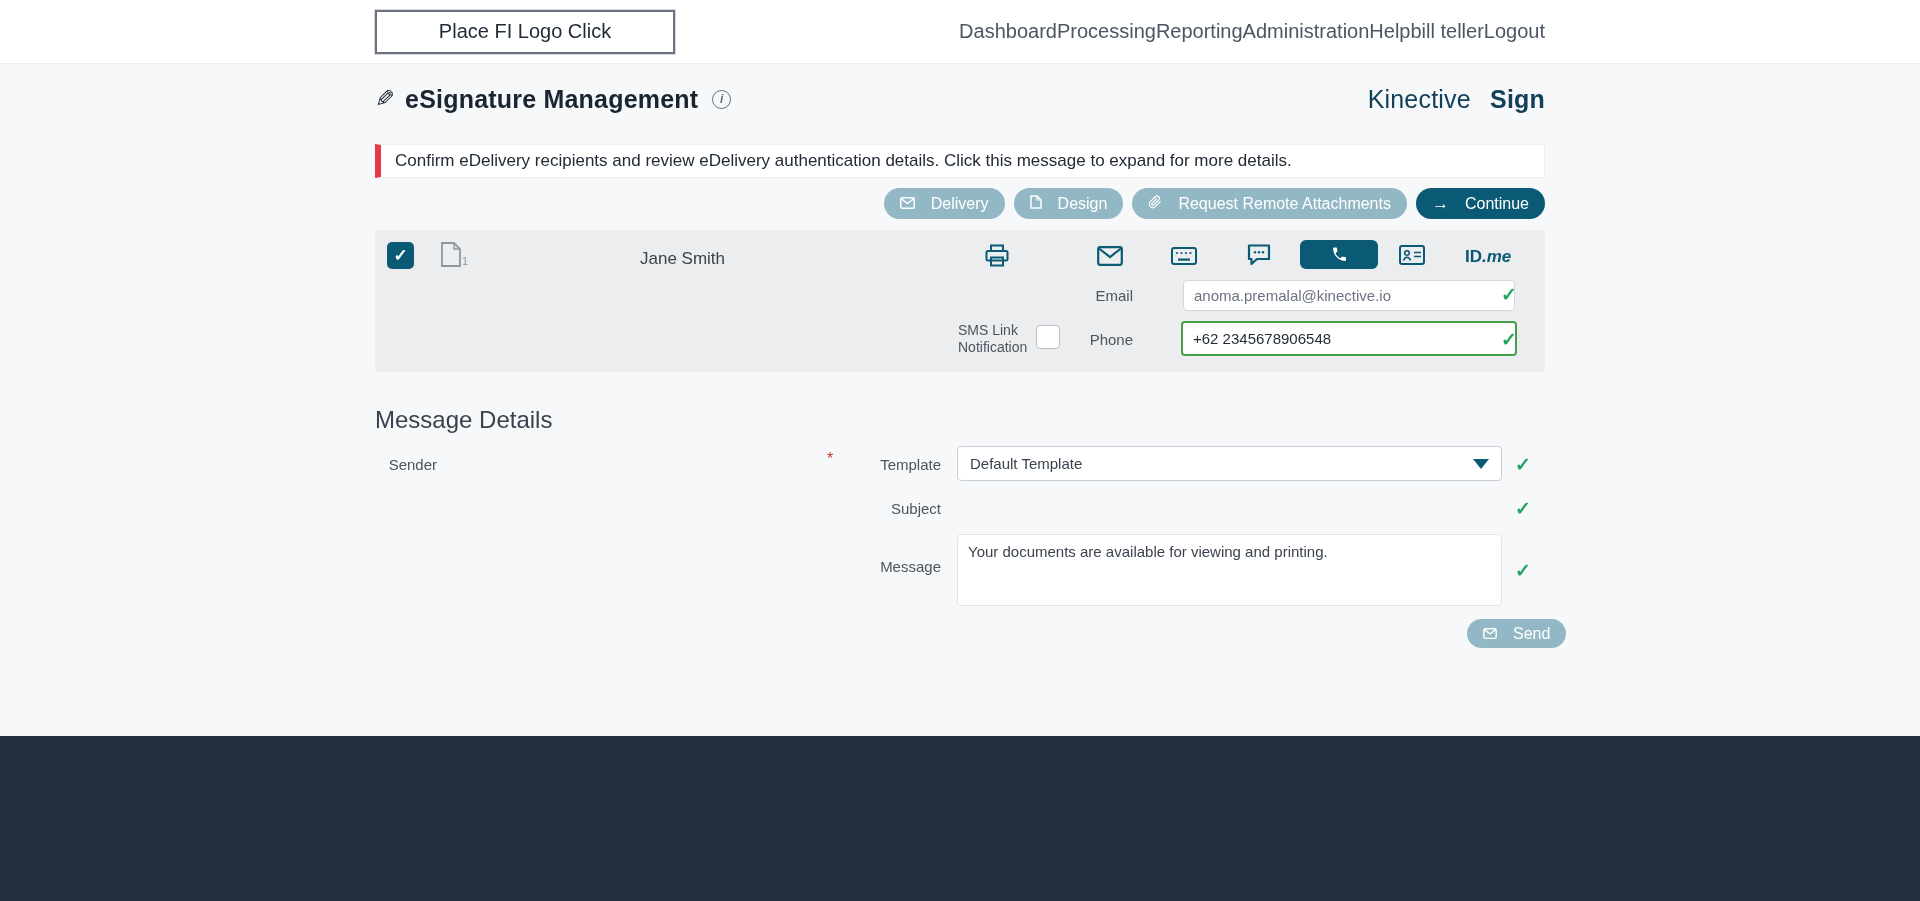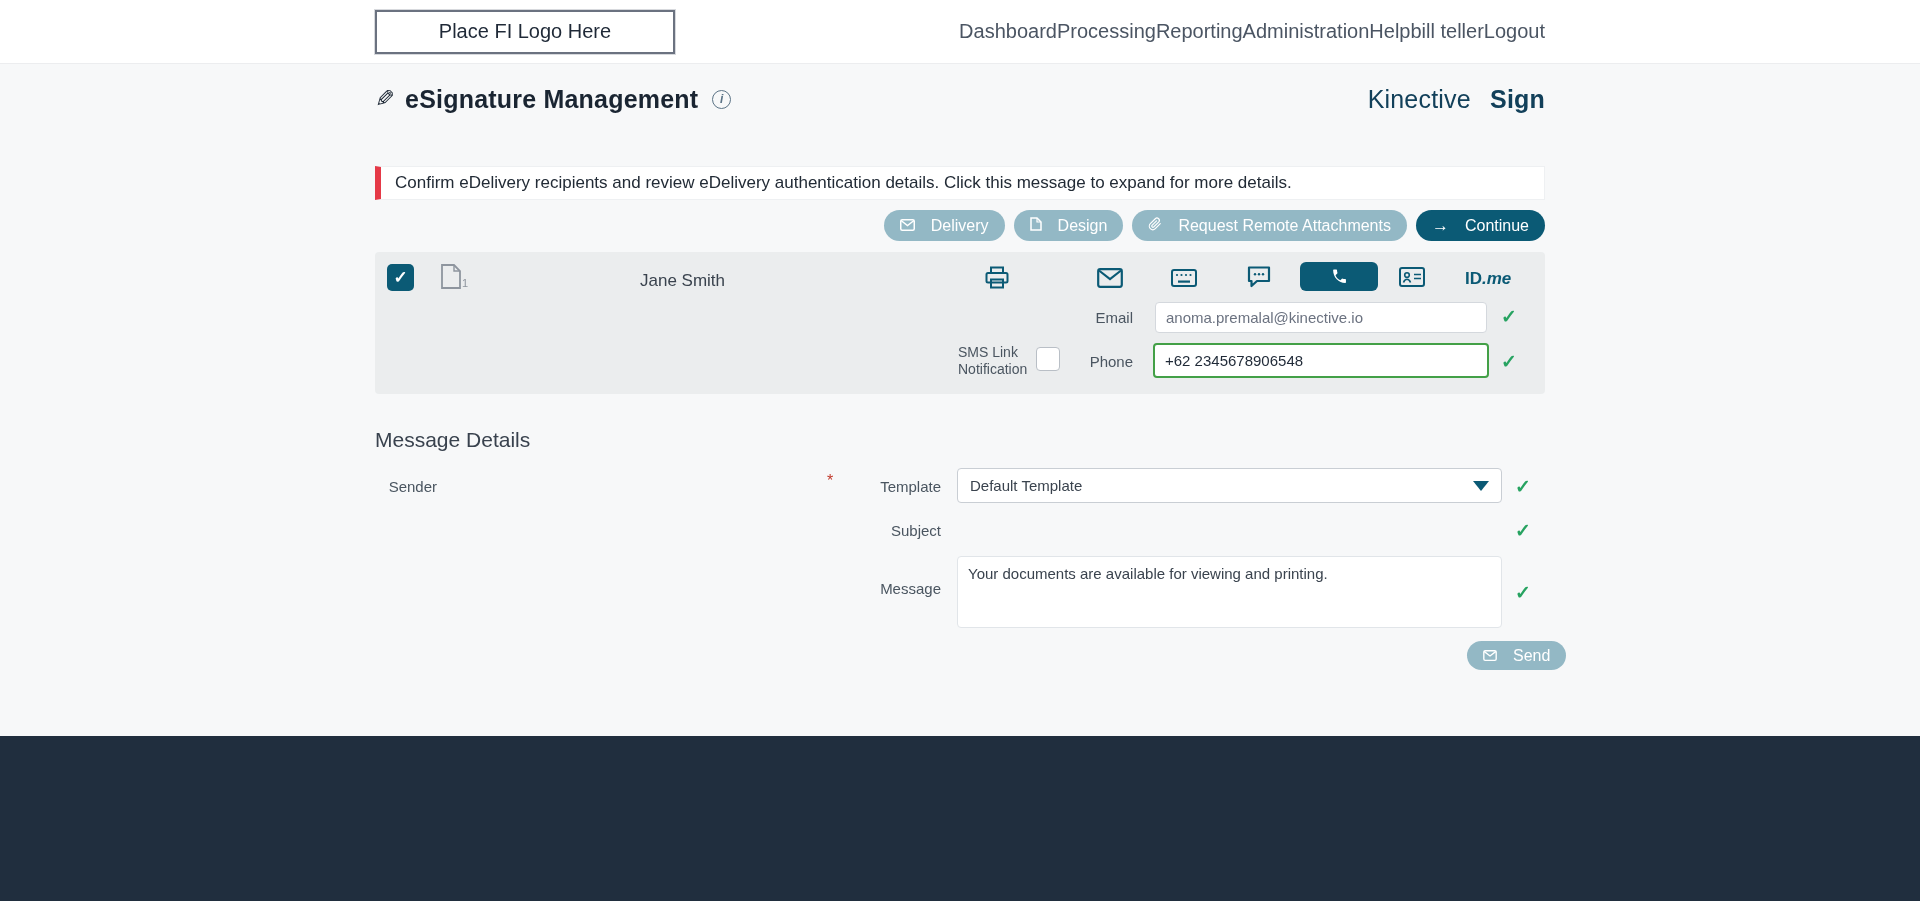--- a/index.html
+++ b/index.html
@@ -35,21 +35,21 @@
   .page-title { font-size:25px; font-weight:700; color:#1a2532; letter-spacing:.2px; }
   .info-icon {
     width:19px; height:19px; border:1.6px solid #5b7386; border-radius:50%;
     color:#5b7386; font-size:12px; font-weight:700; font-style:italic;
     display:flex; align-items:center; justify-content:center; margin-left:4px; cursor:pointer;
   }
   .brand { font-size:25px; color:#12405a; letter-spacing:.2px; }
   .brand b { font-weight:800;margin-left:12px; }
 
   .alert {
-    margin-top:52px; height:34px; background:#ffffff;
+    margin-top:30px; height:34px; background:#ffffff;
     border:1px solid #eef0f2; border-left:6px solid #e53947;
     display:flex; align-items:center; padding-left:14px;
     font-size:17px; color:#222b36; cursor:pointer;
   }
 
   .actions { margin-top:10px; display:flex; justify-content:flex-end; gap:9px; }
   .btn {
     height:31px; border:none; border-radius:16px; color:#ffffff;
     display:inline-flex; align-items:center; gap:16px; padding:0 16px;
     font-size:16px; font-family:inherit; cursor:pointer; white-space:nowrap;
@@ -84,39 +84,39 @@
   }
   .rc-card  { left:1024px; top:15px; }
   .rc-idme  { position:absolute; left:1090px; top:17px; font-size:17px; color:#0b5a75; cursor:pointer; white-space:nowrap; }
   .rc-idme .id { font-weight:800; font-style:normal; }
   .rc-idme .me { font-weight:700; font-style:italic; }
 
   .field-label { font-size:15px; color:#4a5560; }
   .rc-email-label { position:absolute; left:690px; width:68px; top:57px; text-align:right; }
   .rc-input {
     position:absolute; background:#ffffff; border:1px solid #d4d8dd; border-radius:4px;
-    font-size:15px; color:#6b7280; padding:0 10px; font-family:inherit; outline:none;
+    font-size:15px; color:#6b7280; padding:0 10px; font-family:inherit; outline:none;margin-left:28px;
   }
   .rc-email-input { left:780px; top:50px; width:332px; height:31px; }
   .rc-sms-label { position:absolute; left:583px; top:92px; width:72px; font-size:14px; line-height:17px; color:#4a5560; }
   .rc-sms-checkbox {
     position:absolute; left:661px; top:95px; width:24px; height:24px;
     background:#ffffff; border:1.5px solid #b9bfc6; border-radius:4px; cursor:pointer;
   }
   .rc-phone-label { position:absolute; left:690px; width:68px; top:101px; text-align:right; }
   .rc-phone-input {
     left:778px; top:91px; width:336px; height:35px;
     border:2px solid #43a047; color:#1f2937;
   }
   .check { color:#27a361; font-size:19px; font-weight:700; position:absolute; }
   .rc-check-email { left:1126px; top:53px; }
   .rc-check-phone { left:1126px; top:98px; }
 
   
-  .md-heading { margin-top:34px; font-size:21px; font-weight:500; color:#39424e; height:26px; }
+  .md-heading { margin-top:34px; font-size:24px; font-weight:500; color:#39424e; height:26px; }
   .form { position:relative; margin-top:14px; height:215px; }
   .f-label { position:absolute; font-size:15px; color:#4a5560; }
   .f-sender-label   { left:0px;   width:62px;  top:10px; text-align:right; }
   .f-template-label { left:450px; width:116px; top:10px; text-align:right; }
   .f-subject-label  { left:450px; width:116px; top:54px; text-align:right; }
   .f-message-label  { left:450px; width:116px; top:112px; text-align:right; }
 
   .select {
     position:absolute; background:#ffffff; border:1px solid #c9ced4; border-radius:4px;
     display:flex; align-items:center; padding:0 36px 0 12px; font-size:15px; cursor:pointer;
@@ -146,21 +146,21 @@
   .f-send { position:absolute; left:1092px; top:173px; height:29px; border-radius:15px; }
 
   
   .footer { flex:0 0 auto; height:165px; background:#202e3e; width:1920px; }
 </style>
 </head>
 <body>
 
 <header class="header">
   <div class="container header-inner">
-    <div class="logo-box">Place FI Logo Here</div>
+    <div class="logo-box">Place FI Logo Click</div>
     <nav class="nav">
       <a>Dashboard</a>
       <a>Processing</a>
       <a>Reporting</a>
       <a>Administration</a>
       <a>Help</a>
       <a>bill teller</a>
       <a>Logout</a>
     </nav>
   </div>

